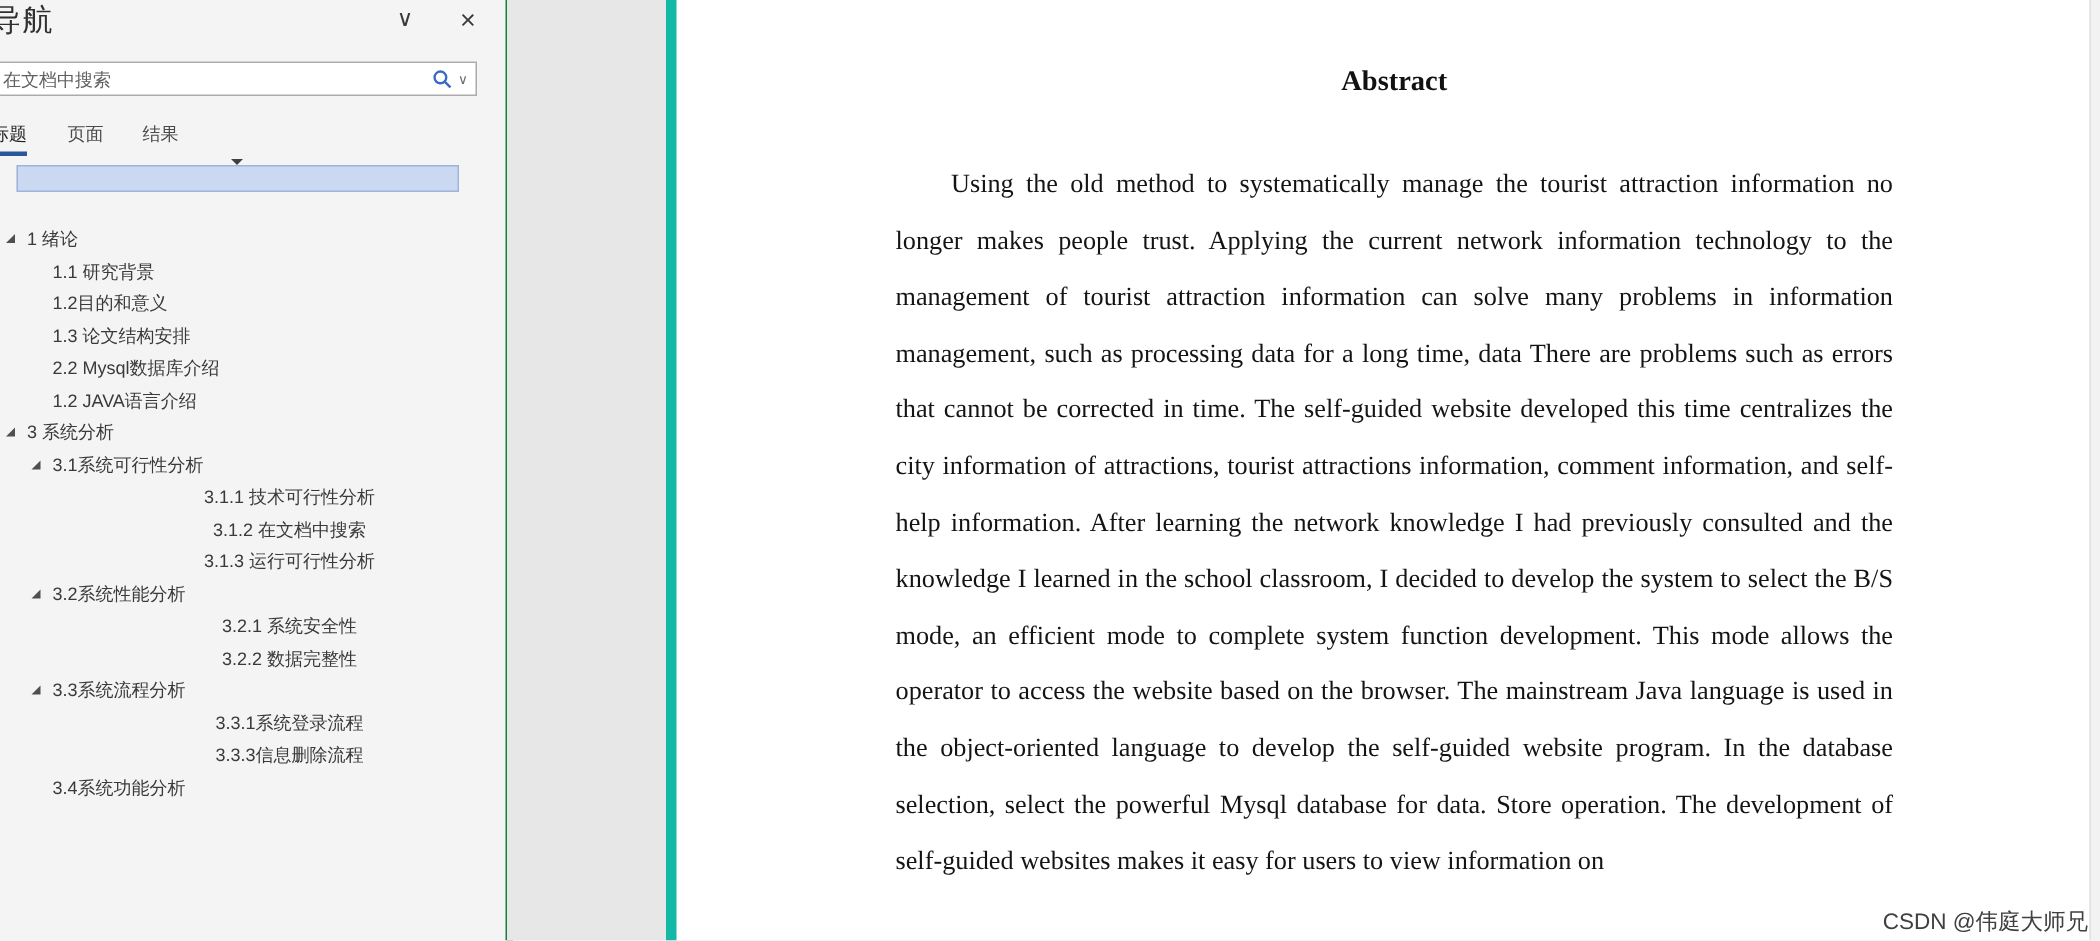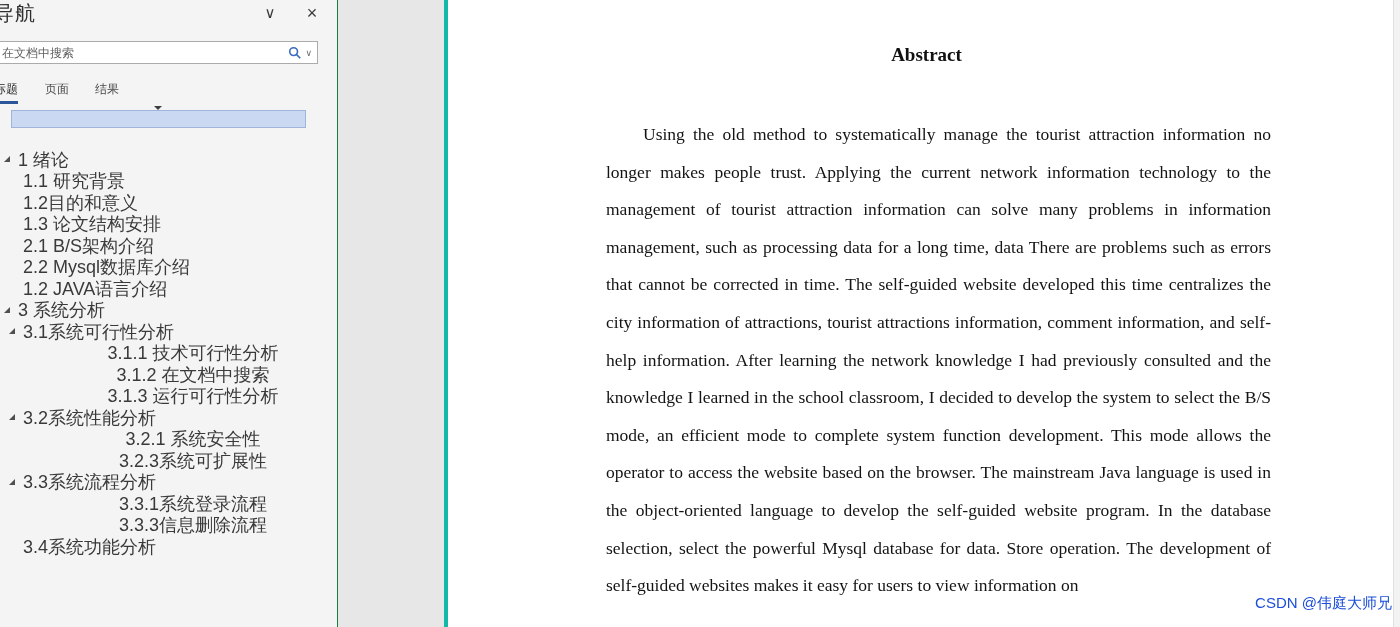--- a/index.html
+++ b/index.html
@@ -54,61 +54,61 @@
   .jump-icon{width:9px;display:block;}
   .jump-icon .bar{height:2px;background:#3f3f3f;margin-bottom:1px;}
   .jump-icon .tri-dn{
     width:0;height:0;margin:0 auto;
     border-left:4px solid transparent;border-right:4px solid transparent;
     border-top:4px solid #3f3f3f;
   }
 
   .tree{position:absolute;left:0;top:149px;width:336px;}
   .trow{
-    height:21.5px;display:flex;align-items:center;font-size:18px;
+    height:21.5px;display:flex;align-items:center;font-size:12px;
     color:#3a3a3a;cursor:pointer;white-space:nowrap;
   }
   .trow .slot{width:14px;flex:0 0 14px;display:flex;align-items:center;}
   .trow.lvl1{padding-left:4px;}
-  .trow.lvl2{padding-left:9px;}
+  .trow.lvl2{padding-left:21px;}
   .trow.lvl3{padding-left:36px;justify-content:center;}
   .tri{
     width:0;height:0;
     border-left:6px solid transparent;border-bottom:6px solid #4f4f4f;
     margin-top:-1px;
   }
 
   
   .canvas-gap{
     position:absolute;left:338px;top:0;width:106px;height:627px;background:#e7e7e7;
   }
 
   
   .doc-page{
     position:absolute;left:444px;top:0;width:949px;height:627px;
-    background:#ffffff;border-left:4px solid #14b8a6;overflow:hidden;
+    background:#ffffff;border-left:7px solid #14b8a6;overflow:hidden;
   }
   .doc-heading{
     position:absolute;left:146px;top:44px;width:665px;text-align:center;
     font-family:"Liberation Serif",serif;font-weight:bold;font-size:19px;color:#111;
     margin:0;
   }
   .doc-para{
-    position:absolute;left:146px;top:104px;width:665px;margin:12px;
+    position:absolute;left:146px;top:104px;width:665px;margin:0;
     font-family:"Liberation Serif",serif;font-size:17.5px;line-height:37.6px;
     color:#141414;text-align:justify;text-indent:37px;
   }
 
   .scroll-col{
     position:absolute;right:0;top:0;width:7px;height:627px;
     background:#f2f2f2;border-left:1px solid #e0e0e0;box-sizing:border-box;
   }
 
   .watermark{
-    position:absolute;right:8px;bottom:14px;font-size:15px;color:#1d4ed8;
+    position:absolute;right:8px;bottom:3px;font-size:15px;color:#404040;
     font-family:"Liberation Sans",sans-serif;z-index:5;pointer-events:none;text-align:right;
   }
 </style>
 </head>
 <body>
 
 <div class="nav-pane">
 
   <div class="nav-title">导航</div>
 
@@ -150,24 +150,20 @@
     <div class="trow lvl2">
         <span class="slot"></span>
         <span>1.2目的和意义</span>
       </div>
     <div class="trow lvl2">
         <span class="slot"></span>
         <span>1.3 论文结构安排</span>
       </div>
     <div class="trow lvl2">
         <span class="slot"></span>
-        <span>2.1 B/S架构介绍</span>
-      </div>
-    <div class="trow lvl2">
-        <span class="slot"></span>
         <span>2.2 Mysql数据库介绍</span>
       </div>
     <div class="trow lvl2">
         <span class="slot"></span>
         <span>1.2 JAVA语言介绍</span>
       </div>
     <div class="trow lvl1">
         <span class="slot">
           <span class="tri"></span>
         </span>
@@ -196,21 +192,21 @@
           <span class="tri"></span>
         </span>
         <span>3.2系统性能分析</span>
       </div>
     <div class="trow lvl3">
         <span class="slot"></span>
         <span>3.2.1 系统安全性</span>
       </div>
     <div class="trow lvl3">
         <span class="slot"></span>
-        <span>3.2.3系统可扩展性</span>
+        <span>3.2.2 数据完整性</span>
       </div>
     <div class="trow lvl2">
         <span class="slot">
           <span class="tri"></span>
         </span>
         <span>3.3系统流程分析</span>
       </div>
     <div class="trow lvl3">
         <span class="slot"></span>
         <span>3.3.1系统登录流程</span>

